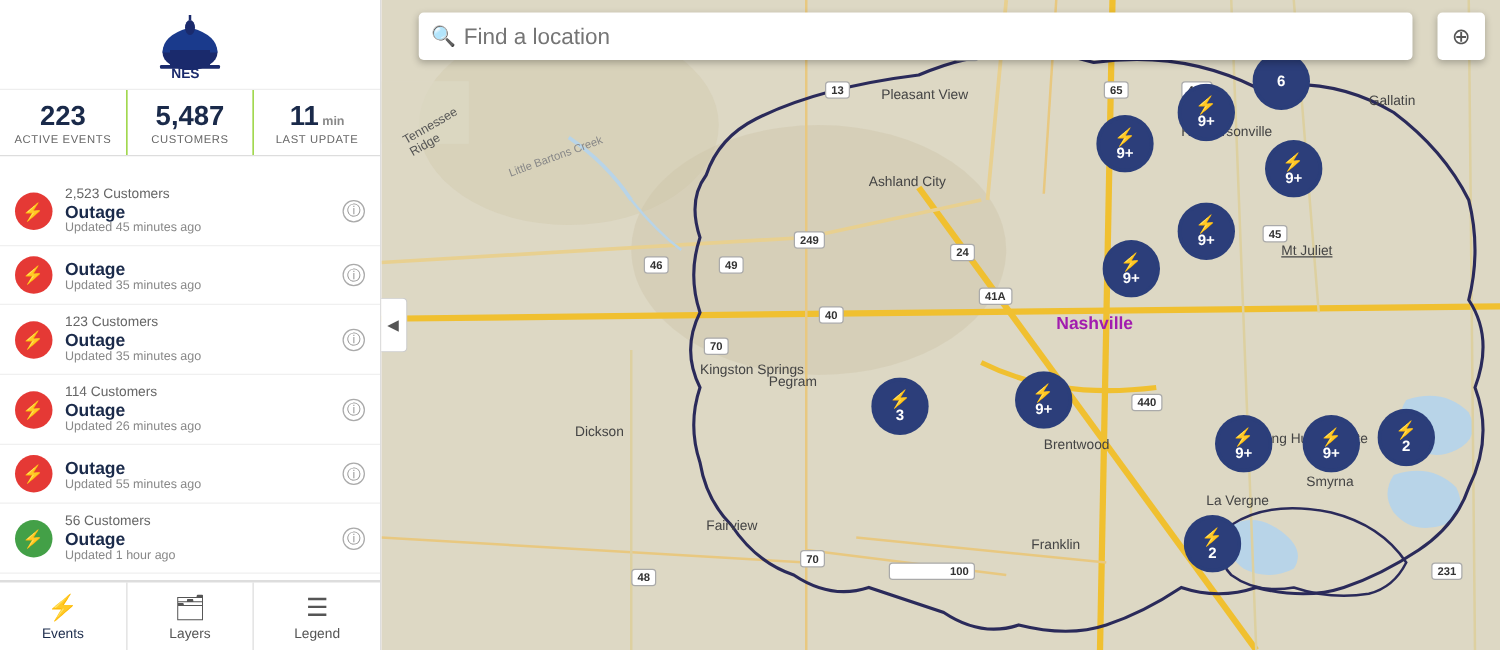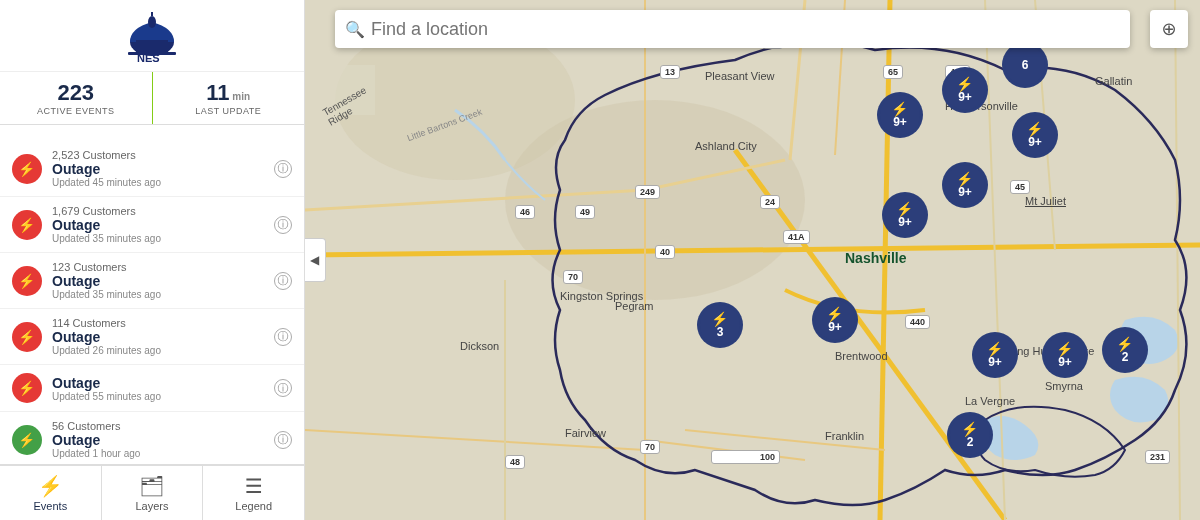--- a/index.html
+++ b/index.html
@@ -266,21 +266,21 @@
       font-size: 11px;
       color: #444;
       font-weight: 500;
       white-space: nowrap;
       pointer-events: none;
     }
 
     .map-label.bold {
       font-size: 14px;
       font-weight: bold;
-      color: #14532d;
+      color: #a21caf;
     }
     .map-highway-label {
       position: absolute;
       background: #fff;
       border: 1px solid #aaa;
       border-radius: 3px;
       padding: 1px 4px;
       font-size: 9px;
       font-weight: bold;
       color: #333;
@@ -304,20 +304,24 @@
     </svg>
   </div>
 
   <div id="stats-bar">
 
   <div class="stat-item">
         <div class="stat-number">223</div>
         <div class="stat-label">ACTIVE EVENTS</div>
       </div>
       <div class="stat-item">
+        <div class="stat-number">5,487</div>
+        <div class="stat-label">CUSTOMERS</div>
+      </div>
+      <div class="stat-item">
         <div class="stat-number">11<span class="stat-unit"> min</span></div>
         <div class="stat-label">LAST UPDATE</div>
       </div>
     </div>
 
   <div id="events-header"></div>
 
   <div id="events-list">
 
   <div class="event-item">
@@ -325,21 +329,20 @@
         <div class="event-info">
           <div class="event-customers">2,523 Customers</div>
           <div class="event-type">Outage</div>
           <div class="event-updated">Updated 45 minutes ago</div>
         </div>
         <div class="event-info-icon">ⓘ</div>
       </div>
       <div class="event-item">
         <div class="event-icon red">⚡</div>
         <div class="event-info">
-          <div class="event-customers">1,679 Customers</div>
           <div class="event-type">Outage</div>
           <div class="event-updated">Updated 35 minutes ago</div>
         </div>
         <div class="event-info-icon">ⓘ</div>
       </div>
       <div class="event-item">
         <div class="event-icon red">⚡</div>
         <div class="event-info">
           <div class="event-customers">123 Customers</div>
           <div class="event-type">Outage</div>
@@ -455,21 +458,21 @@
       <div class="map-label" style="left: 530px; top: 350px;">Brentwood</div>
       <div class="map-label" style="left: 520px; top: 430px;">Franklin</div>
       <div class="map-label" style="left: 740px; top: 380px;">Smyrna</div>
       <div class="map-label" style="left: 155px; top: 340px;">Dickson</div>
       <div class="map-label" style="left: 390px; top: 140px;">Ashland City</div>
       <div class="map-label" style="left: 400px; top: 70px;">Pleasant View</div>
       <div class="map-label" style="left: 620px; top: 10px;">White House</div>
       <div class="map-label" style="left: 790px; top: 75px;">Gallatin</div>
       <div class="map-label" style="left: 255px; top: 290px;">Kingston Springs</div>
       <div class="map-label" style="left: 310px; top: 300px;">Pegram</div>
-      <div class="map-label" style="left: 260px; top: 415px; margin-top: 12px;">Fairview</div>
+      <div class="map-label" style="left: 260px; top: 415px;">Fairview</div>
       <div class="map-label" style="left: 660px; top: 395px;">La Vergne</div>
       <div class="map-label" style="left: 700px; top: 345px;">Long Hunter State</div>
     </div>
 
   <div id="highway-labels">
       <div class="map-highway-label" style="position: absolute; left: 578px; top: 65px;">65</div>
       <div class="map-highway-label" style="position: absolute; left: 455px; top: 195px;">24</div>
       <div class="map-highway-label" style="position: absolute; left: 350px; top: 245px;">40</div>
       <div class="map-highway-label" style="position: absolute; left: 478px; top: 230px;">41A</div>
       <div class="map-highway-label" style="position: absolute; left: 258px; top: 270px;">70</div>

